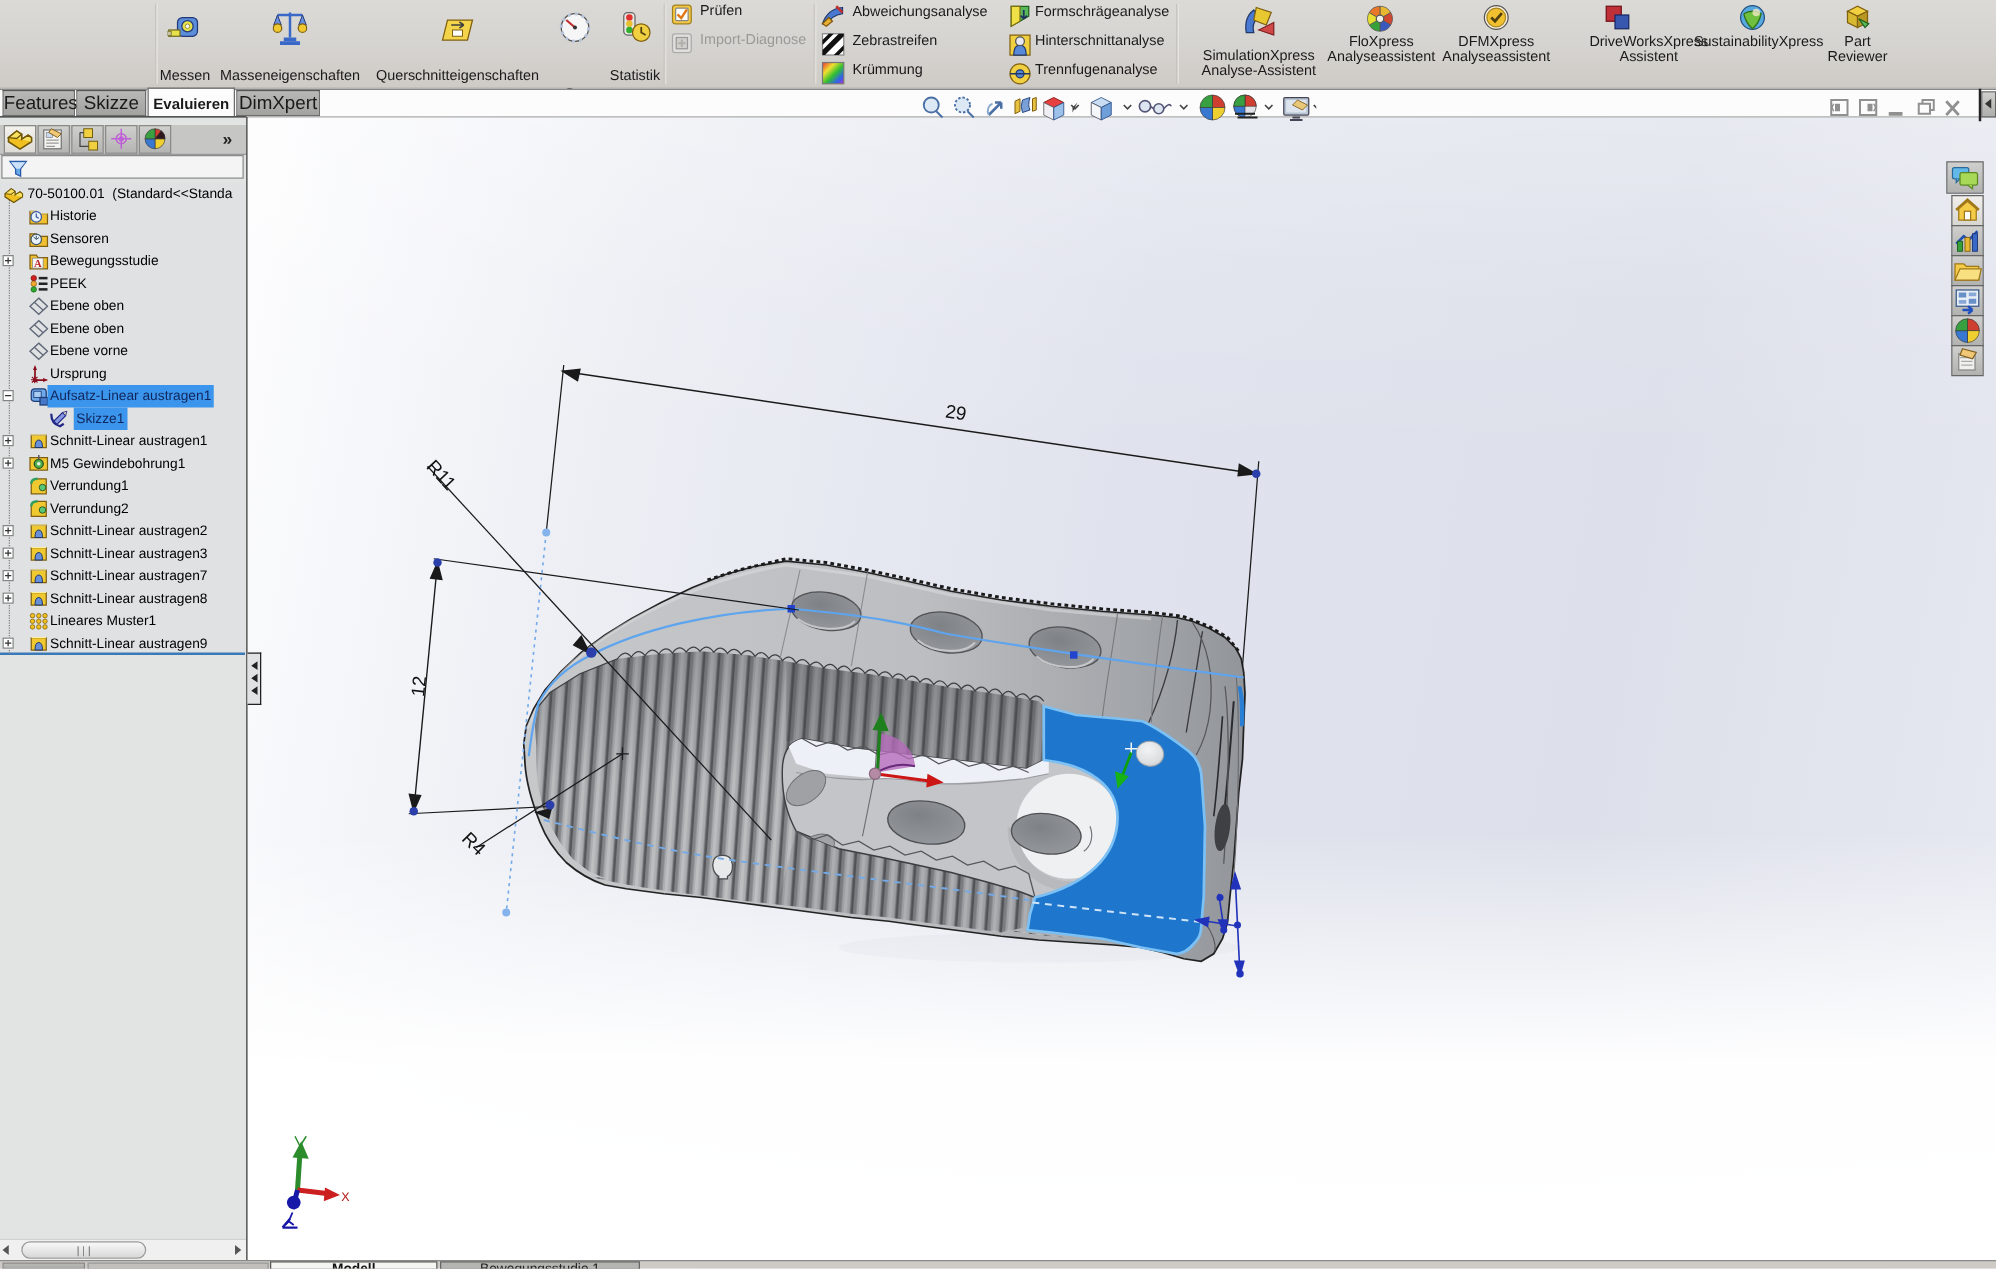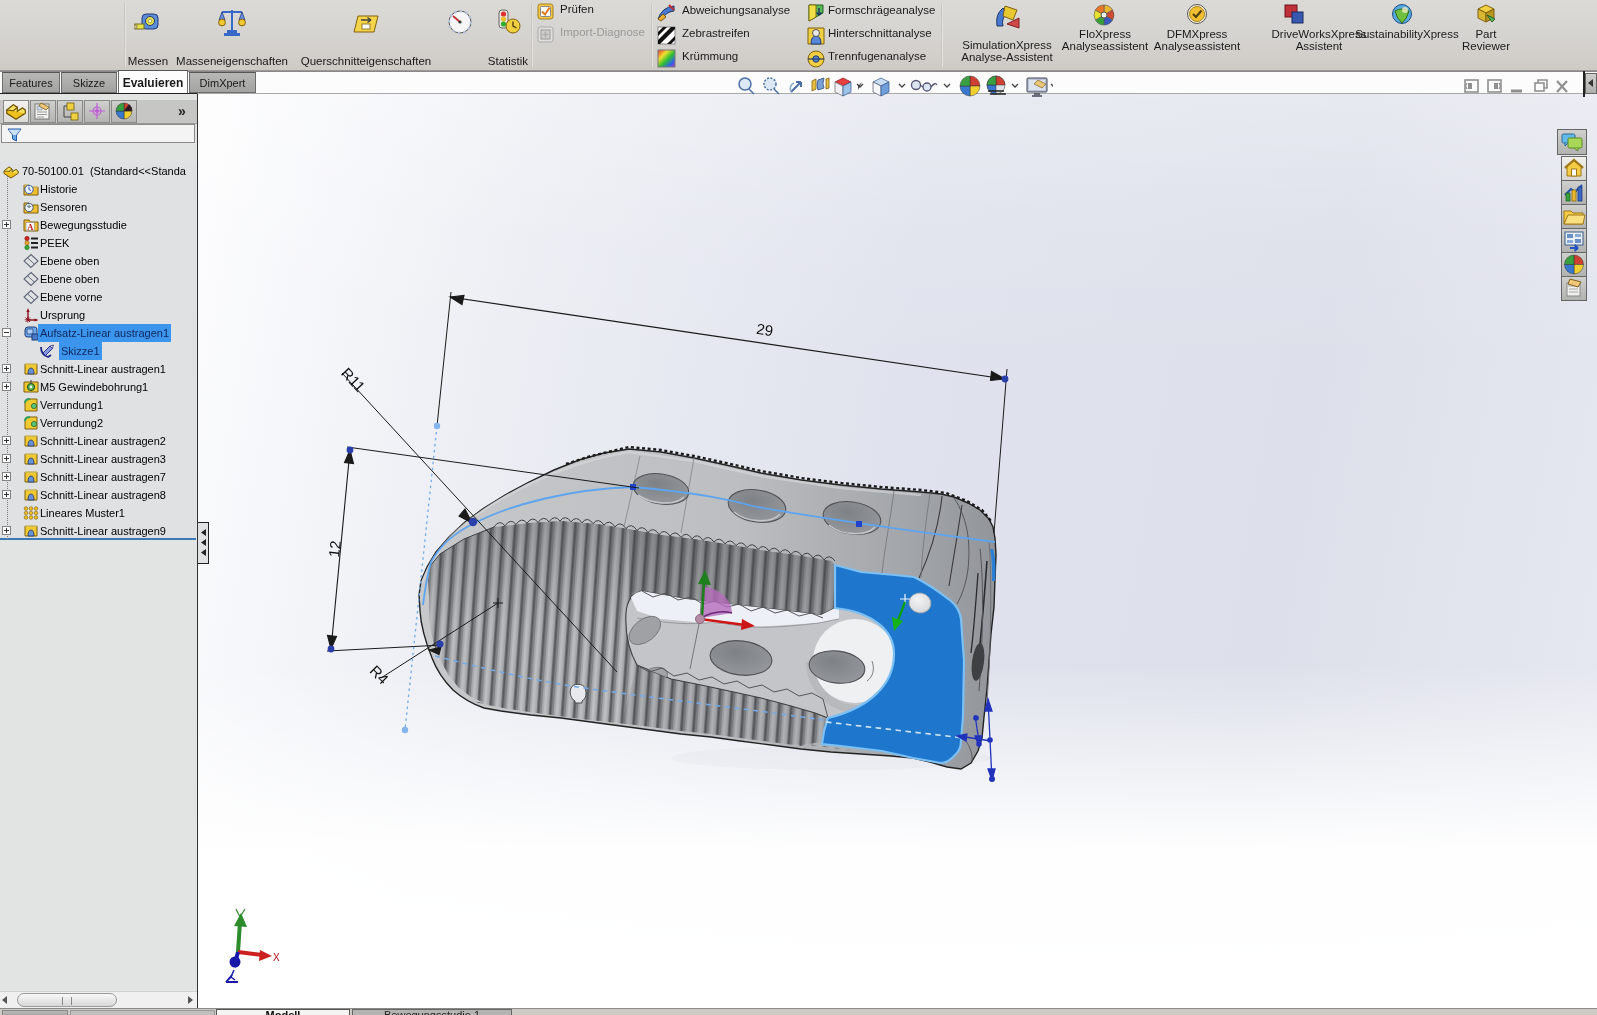--- a/index.html
+++ b/index.html
@@ -13,31 +13,31 @@
   .rlabel { position:absolute; font-size:11.5px; color:#1a1a1a; text-align:center; white-space:nowrap; }
   .rsep { position:absolute; top:3px; width:2px; height:64px;
     background:linear-gradient(to right,#bdbab5,#efeeec); }
   #kbtn { position:absolute; left:5px; top:0px; width:116px; height:66px;
     background:linear-gradient(to bottom,#f4f3f2,#dddbd7); border:1px solid #9a9894; }
   #kbtn .cap { position:absolute; left:0; right:0; top:22px; text-align:center; font-size:11.5px; color:#111;}
   #kbtn .dd { position:absolute; left:0; right:0; bottom:0; height:14px; border-top:1px solid #b5b2ad; text-align:center; font-size:7px; color:#333; line-height:13px;}
 
   
   #tabrow { position:absolute; left:0; top:71px; width:1597px; height:26px; background:#fcfcfc; border-top:1px solid #888;}
-  .ctab { position:absolute; top:0px; height:21px; font-size:11px; color:#1a1a1a; text-align:center;
+  .ctab { position:absolute; top:0px; height:21px; font-size:15px; color:#1a1a1a; text-align:center;
     background:linear-gradient(to bottom,#b8b8b6,#a2a2a0); border:1px solid #6d6d6d; border-top:1px solid #555; line-height:20px;}
   .ctab.active { background:#fcfcfc; font-weight:bold; border-bottom:none; top:-2px; height:28px; font-size:12px; line-height:24px;}
 
   
   #panel { position:absolute; left:0; top:93px; width:197px; height:922px; background:#e2e4e4; border-top:1px solid #222; }
   #ptabs { position:absolute; left:0; top:6px; width:197px; height:24px; background:#c6c6c4; border-bottom:1px solid #999;}
   .ptab { position:absolute; top:0; width:26px; height:23px; background:linear-gradient(to bottom,#cfcfcd,#b4b4b2); border:1px solid #8a8a88;}
   .ptab.active { background:linear-gradient(to bottom,#f3f2ef,#dddbd6); }
   #filterbox { position:absolute; left:1px; top:30px; width:194px; height:19px; background:#f4f4f4; border:1px solid #8a8a8a; }
-  #tree { position:absolute; left:0; top:52px; width:196px; height:378px; background:#dfe1e2; border-bottom:2px solid #3a7ab8;margin-top:16px;}
+  #tree { position:absolute; left:0; top:52px; width:196px; height:378px; background:#dfe1e2; border-bottom:2px solid #3a7ab8;}
   .trow { position:absolute; height:18px; font-size:11px; color:#000; line-height:18px; white-space:nowrap;}
   .trow .ticon { position:absolute; top:1px; width:16px; height:16px; }
   .plusbox { position:absolute; left:2px; top:4px; width:9px; height:9px; background:#fff; border:1px solid #848484;}
   .plusbox:before{ content:""; position:absolute; left:1px; top:3px; width:5px; height:1px; background:#333;}
   .plusbox.plus:after{ content:""; position:absolute; left:3px; top:1px; width:1px; height:5px; background:#333;}
   .sel { background:#3c95ec; color:#10275e; }
 
   
   #canvas { position:absolute; left:197px; top:93px; width:1400px; height:922px;
     background:

